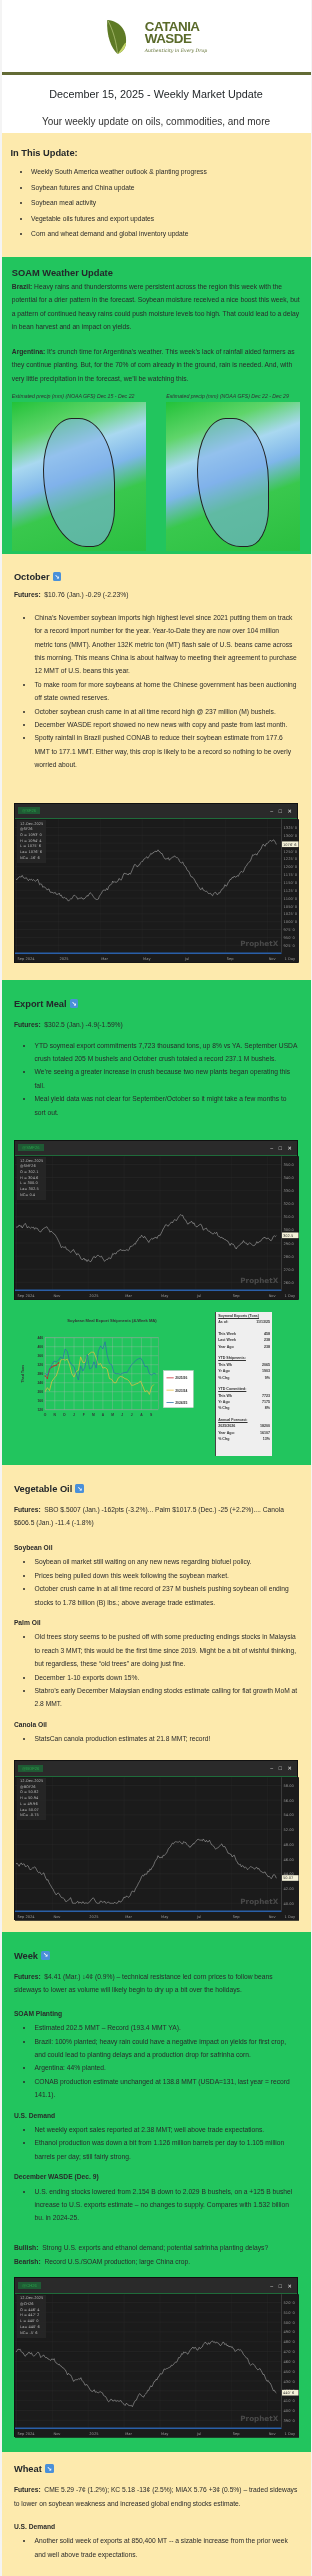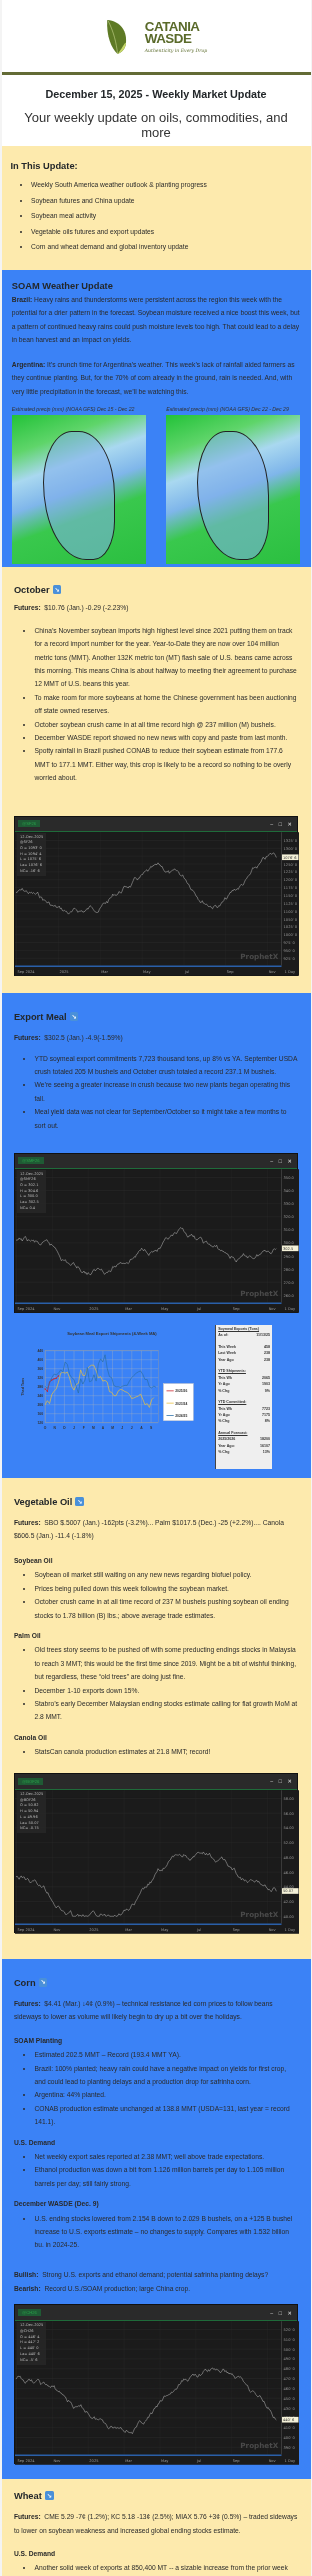--- a/index.html
+++ b/index.html
@@ -7,25 +7,25 @@
   body { width: 312px; background: #f4f4f4; font-family: "Liberation Sans", "DejaVu Sans", sans-serif; color: #2a2a2a; }
   .wrap { width: 309px; margin: 0 1.5px; background: #fff; padding-top: 2.1px; }
   .logo-area { height: 69px; display: flex; align-items: center; justify-content: center; }
   .logo { display: flex; align-items: center; gap: 16px; }
   .logo-leaf { width: 24px; height: 37px; }
   .logo-text { display: flex; flex-direction: column; }
   .logo-name { font-family: "Liberation Sans", sans-serif; font-weight: bold; font-size: 13.4px; line-height: 12.4px; color: #5a6a2a; letter-spacing: -0.5px; }
   .logo-tag { font-family: "DejaVu Serif", serif; font-style: italic; font-size: 4.6px; color: #5a6a2a; margin-top: 2.1px; }
   .green-bar { height: 3.1px; background: #636b35; margin: 1px 0 0 0; }
   .hero { text-align: center; padding: 12.4px 8.2px 6.2px; }
-  .hero h1 { margin: 0; font-size: 10.8px; font-weight: bold; color: #23272a; }
-  .hero p { margin: 10px 0 0; font-size: 13px; color: #333; }
+  .hero h1 { margin: 0; font-size: 10.8px; font-weight: normal; color: #23272a; }
+  .hero p { margin: 16px 0 0; font-size: 10px; color: #333; }
   .yellow { background: #fdeaad; }
   .section { padding: 11.3px 12.4px 9.3px; }
-  .section.white { background: #3b82f6; }
+  .section.white { background: #22c55e; }
   h2 { margin: 0 0 6.2px; font-size: 9.3px; font-weight: bold; color: #23272a; display: flex; align-items: center; gap: 3.1px; }
   h3 { margin: 8.2px 0 4.1px; font-size: 6.7px; font-weight: bold; color: #2a2a2a; }
   .arrow-icon { display: inline-flex; width: 8.8px; height: 8.8px; border-radius: 1.5px; background: #4a90d9; color: #fff; font-size: 6.2px; align-items: center; justify-content: center; line-height: 1; }
   ul { margin: 4.1px 0 0; padding-left: 20.6px; }
   li { font-size: 6.7px; line-height: 13.4px; margin: 0; }
   p.body { font-size: 6.7px; line-height: 13.4px; margin: 0; }
   .futures { font-size: 6.7px; line-height: 13.4px; margin: 6.2px 0 0; }
   b { font-weight: bold; }
   .toc li { font-size: 6.7px; line-height: 15.5px; }
   .maps { display: flex; justify-content: space-between; margin-top: 8.2px; }
@@ -394,21 +394,21 @@
             <div class="row">
               <span>% Chg</span>
               <span>13%</span>
             </div>
           </div>
         <div style="height:12.4px"></div>
       </div>
     </div>
   </div>
 
-  <div class="section yellow" style="padding-top:18.5px;padding-bottom:26px;">
+  <div class="section yellow" style="padding-top:18.5px;padding-bottom:12px;">
     <h2>
         <span>Vegetable Oil</span>
         <span class="arrow-icon">↘</span>
       </h2>
     <p class="futures" style="margin-top:9.3px;"><b>Futures:</b>&nbsp; <span>SBO $.5007 (Jan.) -162pts (-3.2%)... Palm $1017.5 (Dec.) -25 (+2.2%).... Canola $606.5 (Jan.) -11.4 (-1.8%)</span></p>
     <h3 style="margin-top:14.4px;">Soybean Oil</h3>
     <ul>
       <li>Soybean oil market still waiting on any new news regarding biofuel policy.</li>
       <li>Prices being pulled down this week following the soybean market.</li>
       <li>October crush came in at all time record of 237 M bushels pushing soybean oil ending stocks to 1.78 billion (B) lbs.; above average trade estimates.</li>
@@ -479,21 +479,21 @@
           <div>H = 50.94</div>
           <div>L = 49.96</div>
           <div>La= 50.07</div>
           <div>NC= -0.75</div>
         </div>
       </div>
   </div>
 
   <div class="section white" style="padding-top:18.5px;">
     <h2>
-        <span>Corn</span>
+        <span>Week</span>
         <span class="arrow-icon">↘</span>
       </h2>
     <p class="futures" style="margin-top:9.3px;"><b>Futures:</b>&nbsp; <span>$4.41 (Mar.) ↓4¢ (0.9%) – technical resistance led corn prices to follow beans sideways to lower as volume will likely begin to dry up a bit over the holidays.</span></p>
     <h3 style="margin-top:13.4px;">SOAM Planting</h3>
     <ul>
       <li>Estimated 202.5 MMT – Record (193.4 MMT YA).</li>
       <li>Brazil: 100% planted; heavy rain could have a negative impact on yields for first crop, and could lead to planting delays and a production drop for safrinha corn.</li>
       <li>Argentina: 44% planted.</li>
       <li>CONAB production estimate unchanged at 138.8 MMT (USDA=131, last year = record 141.1).</li>
     </ul>

